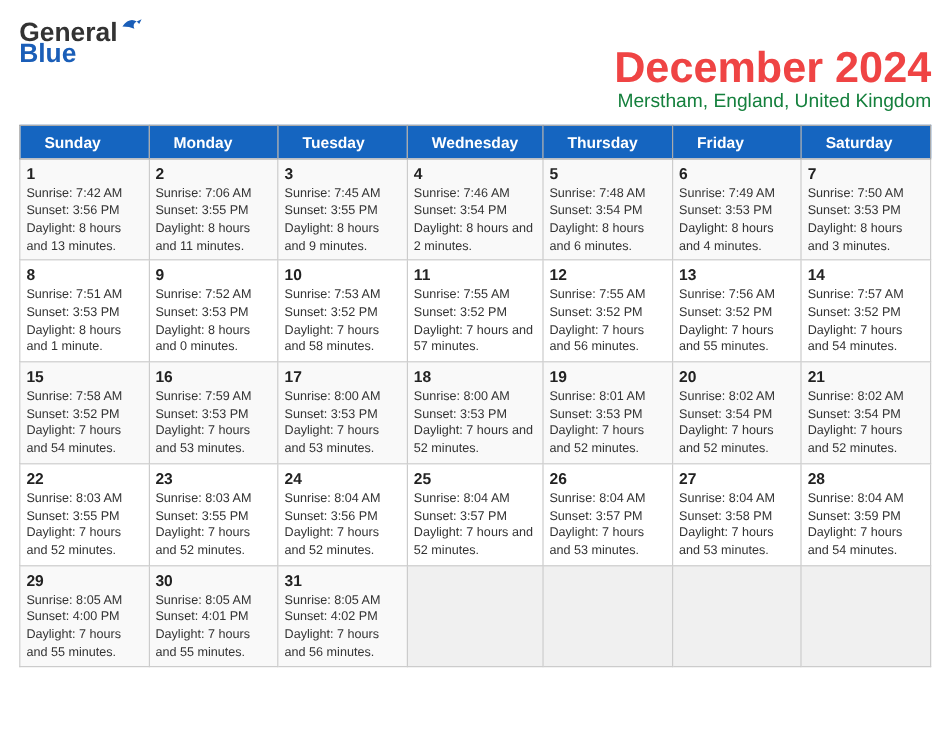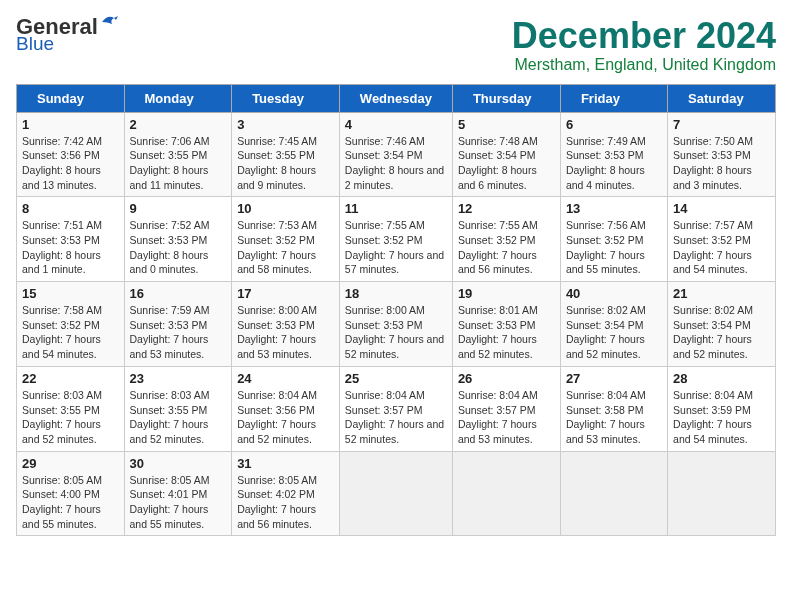--- a/index.html
+++ b/index.html
@@ -13,22 +13,23 @@
     .header {
       display: flex;
       justify-content: space-between;
       align-items: flex-start;
       margin-bottom: 10px;
     }
     .title-block { text-align: right; }
     .month-title {
       font-size: 36px;
       font-weight: bold;
-      color: #0f766e;
+      color: #ef4444;
       line-height: 1.1;
+      margin-top: 20px;
     }
     .subtitle {
       font-size: 16px;
       color: #15803d;
       font-weight: normal;
     }
     table {
       width: 100%;
       border-collapse: collapse;
       font-size: 11px;
@@ -83,21 +84,21 @@
 <div class="header">
   <div class="logo-container">
     <div class="logo-img">
       <div style="display:flex;align-items:flex-start;">
         <span style="font-size:22px;font-weight:bold;color:#333;">General</span>
         <svg width="20" height="20" viewBox="0 0 20 20" style="margin-left:2px;margin-top:-4px;">
           <path d="M2,10 Q8,2 14,6 Q10,8 12,12 Q8,10 2,10Z" fill="#1a5eb8"></path>
           <path d="M14,6 L18,4 L16,8Z" fill="#1a5eb8"></path>
         </svg>
       </div>
-      <span style="font-size:19px;font-weight:normal;color:#1a5eb8;margin-top:-4px;">Blue</span>
+      <span style="font-size:22px;font-weight:bold;color:#1a5eb8;margin-top:-4px;">Blue</span>
     </div>
   </div>
   <div class="title-block">
     <div class="month-title">December 2024</div>
     <div class="subtitle">Merstham, England, United Kingdom</div>
   </div>
 </div>
 
 <table>
   <thead>
@@ -225,21 +226,21 @@
           <div class="cell-text">Sunset: 3:53 PM</div>
           <div class="cell-text">Daylight: 7 hours and 52 minutes.</div>
         </td>
         <td>
           <span class="day-num">19</span>
           <div class="cell-text">Sunrise: 8:01 AM</div>
           <div class="cell-text">Sunset: 3:53 PM</div>
           <div class="cell-text">Daylight: 7 hours and 52 minutes.</div>
         </td>
         <td>
-          <span class="day-num">40</span>
+          <span class="day-num">20</span>
           <div class="cell-text">Sunrise: 8:02 AM</div>
           <div class="cell-text">Sunset: 3:54 PM</div>
           <div class="cell-text">Daylight: 7 hours and 52 minutes.</div>
         </td>
         <td>
           <span class="day-num">21</span>
           <div class="cell-text">Sunrise: 8:02 AM</div>
           <div class="cell-text">Sunset: 3:54 PM</div>
           <div class="cell-text">Daylight: 7 hours and 52 minutes.</div>
         </td>

